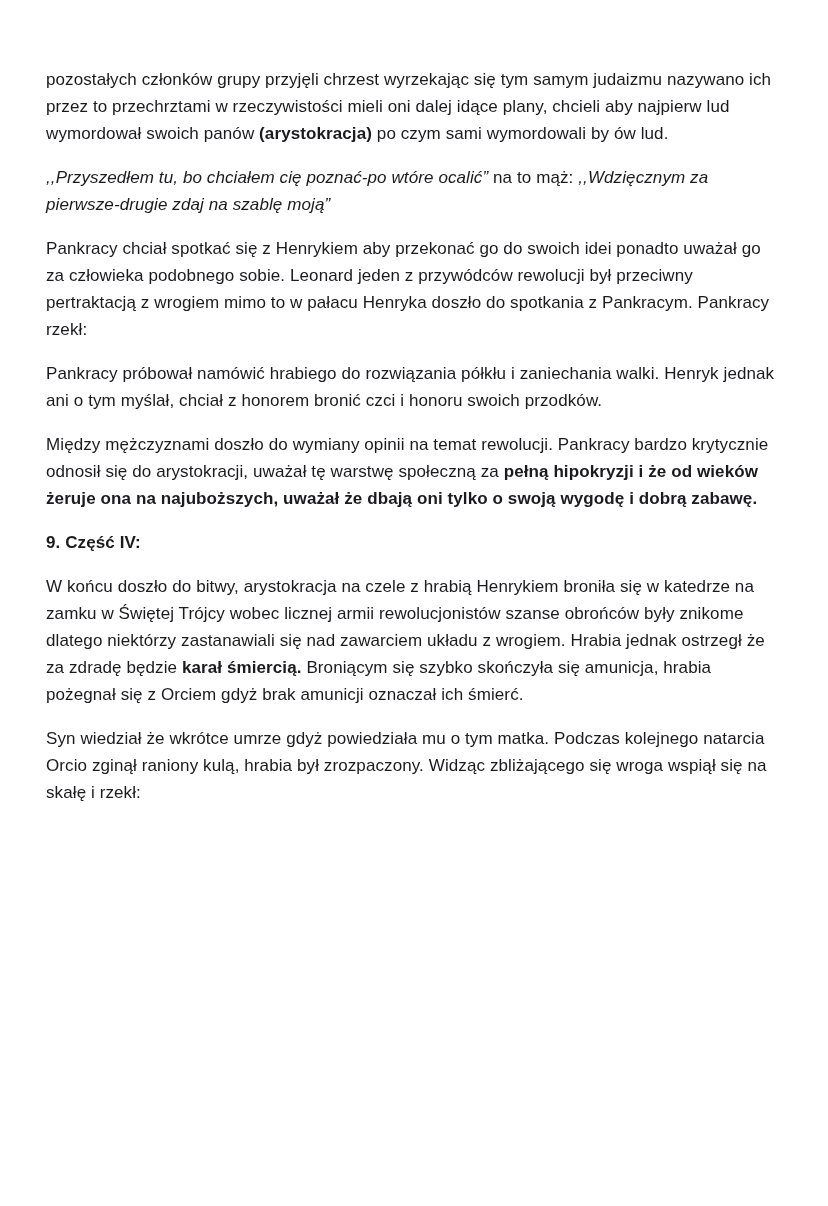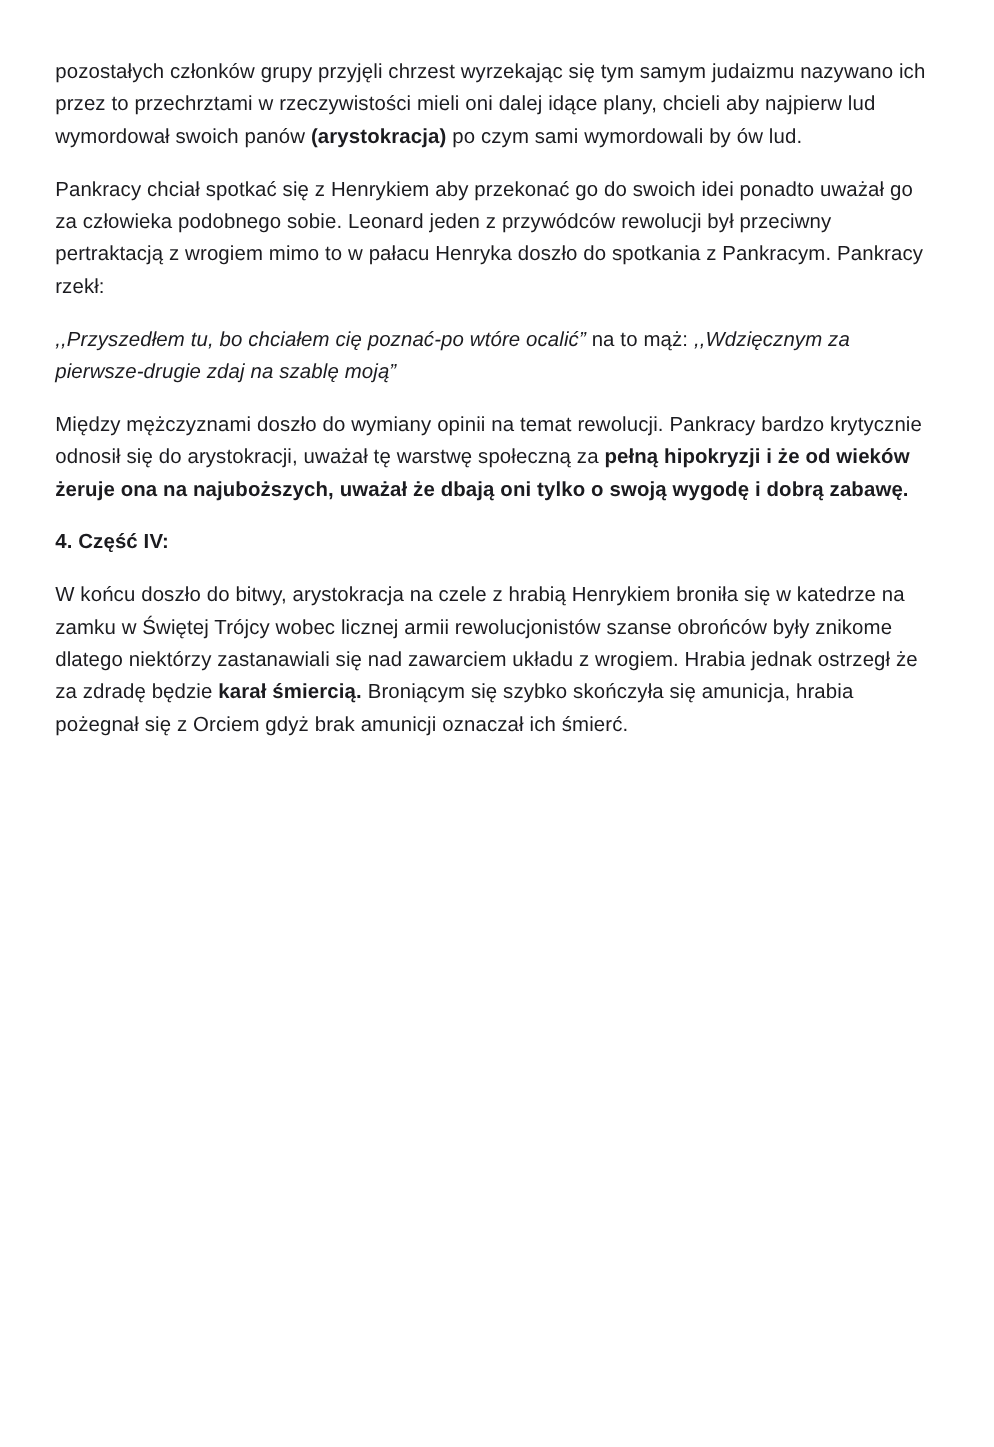--- a/index.html
+++ b/index.html
@@ -7,40 +7,42 @@
     padding: 0;
     background: #ffffff;
   }
   body {
     font-family: "Liberation Sans", "DejaVu Sans", sans-serif;
   }
   .page {
     width: 828px;
     min-height: 1206px;
     box-sizing: border-box;
-    padding: 46px 46px 40px 46px;
+    padding: 66px 46px 40px 46px;
     background: #ffffff;
   }
   .doc p {
     margin: 0 0 17px 0;
     font-size: 17px;
     line-height: 27px;
     white-space: pre-wrap;
     letter-spacing: 0.1px;
   }
   .run-normal { font-weight: 400; font-style: normal; }
   .run-bold   { font-weight: 700; }
   .run-italic { font-style: italic; }
   .heading .run { font-weight: 700; }
 </style>
 </head>
 <body>
 
 <main class="page">
   <article class="doc" style="color: rgb(27, 27, 31);">
       <p><span class="run run-normal">pozostałych członków grupy przyjęli chrzest wyrzekając się tym samym judaizmu nazywano ich przez to przechrztami w rzeczywistości mieli oni dalej idące plany, chcieli aby najpierw lud wymordował swoich panów </span><span class="run run-bold">(arystokracja)</span><span class="run run-normal"> po czym sami wymordowali by ów lud.</span></p>
+      <p><span class="run run-italic">,,Przyszedłem tu, bo chciałem cię poznać-po wtóre ocalić”</span><span class="run run-normal"> na to mąż: </span><span class="run run-italic">,,Wdzięcznym za pierwsze-drugie zdaj na szablę moją”</span></p>
       <p><span class="run run-normal">Pankracy chciał spotkać się z Henrykiem aby przekonać go do swoich idei ponadto uważał go za człowieka podobnego sobie. Leonard jeden z przywódców rewolucji był przeciwny pertraktacją z wrogiem mimo to w pałacu Henryka doszło do spotkania z Pankracym. Pankracy rzekł:</span></p>
-      <p><span class="run run-italic">,,Przyszedłem tu, bo chciałem cię poznać-po wtóre ocalić”</span><span class="run run-normal"> na to mąż: </span><span class="run run-italic">,,Wdzięcznym za pierwsze-drugie zdaj na szablę moją”</span></p>
+      <p><span class="run run-normal">Pankracy próbował namówić hrabiego do rozwiązania półkłu i zaniechania walki. Henryk jednak ani o tym myślał, chciał z honorem bronić czci i honoru swoich przodków.</span></p>
       <p><span class="run run-normal">Między mężczyznami doszło do wymiany opinii na temat rewolucji. Pankracy bardzo krytycznie odnosił się do arystokracji, uważał tę warstwę społeczną za </span><span class="run run-bold">pełną hipokryzji i że od wieków żeruje ona na najuboższych, uważał że dbają oni tylko o swoją wygodę i dobrą zabawę.</span></p>
-      <p class="heading"><span class="run run-bold">4. Część IV:</span></p>
+      <p class="heading"><span class="run run-bold">9. Część IV:</span></p>
       <p><span class="run run-normal">W końcu doszło do bitwy, arystokracja na czele z hrabią Henrykiem broniła się w katedrze na zamku w Świętej Trójcy wobec licznej armii rewolucjonistów szanse obrońców były znikome dlatego niektórzy zastanawiali się nad zawarciem układu z wrogiem. Hrabia jednak ostrzegł że za zdradę będzie </span><span class="run run-bold">karał śmiercią.</span><span class="run run-normal"> Broniącym się szybko skończyła się amunicja, hrabia pożegnał się z Orciem gdyż brak amunicji oznaczał ich śmierć.</span></p>
+      <p><span class="run run-normal">Syn wiedział że wkrótce umrze gdyż powiedziała mu o tym matka. Podczas kolejnego natarcia Orcio zginął raniony kulą, hrabia był zrozpaczony. Widząc zbliżającego się wroga wspiął się na skałę i rzekł:</span></p>
     </article>
 </main>
 
 </body></html>

